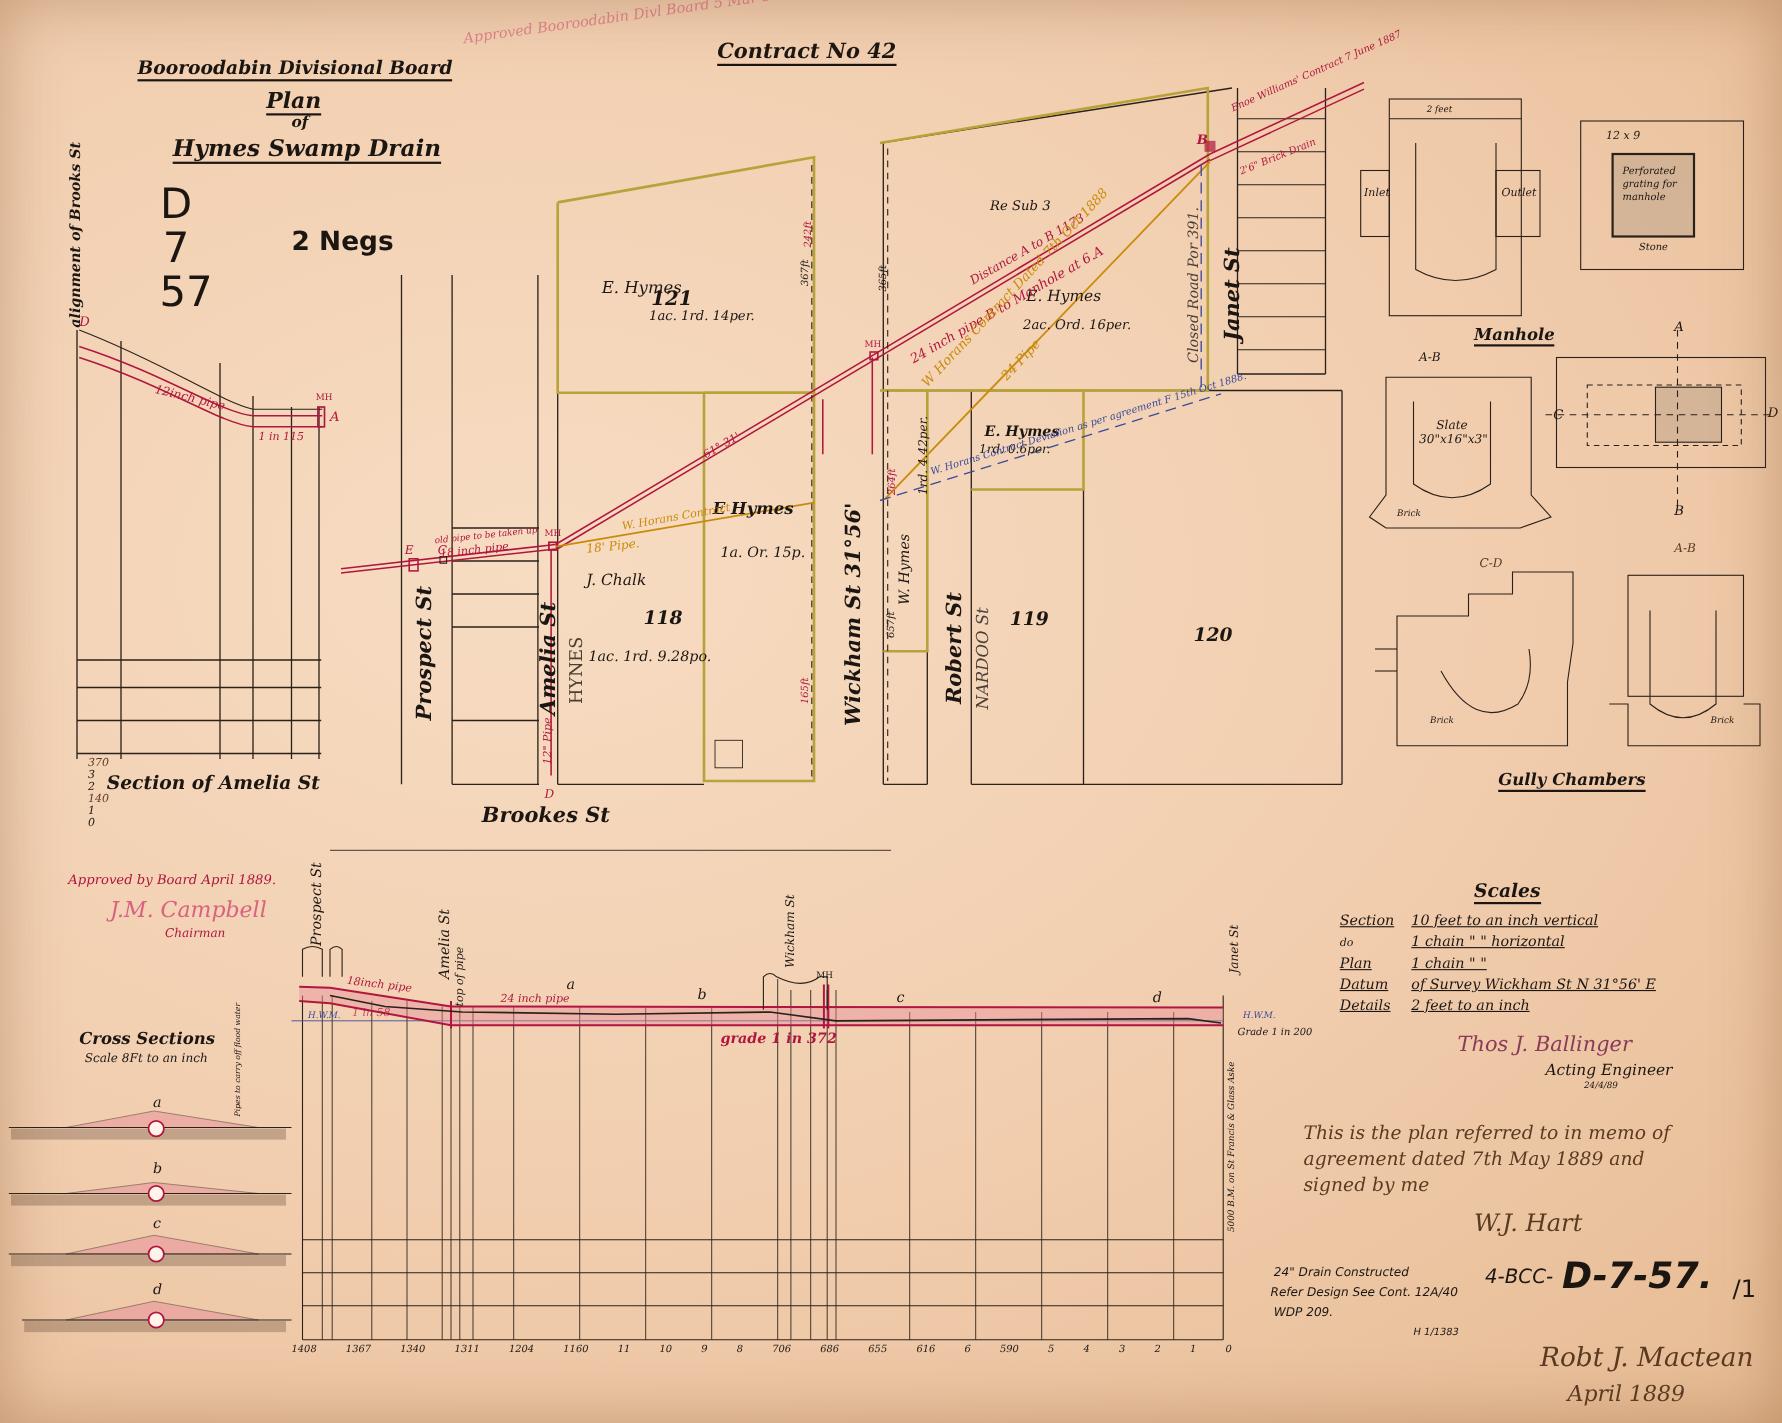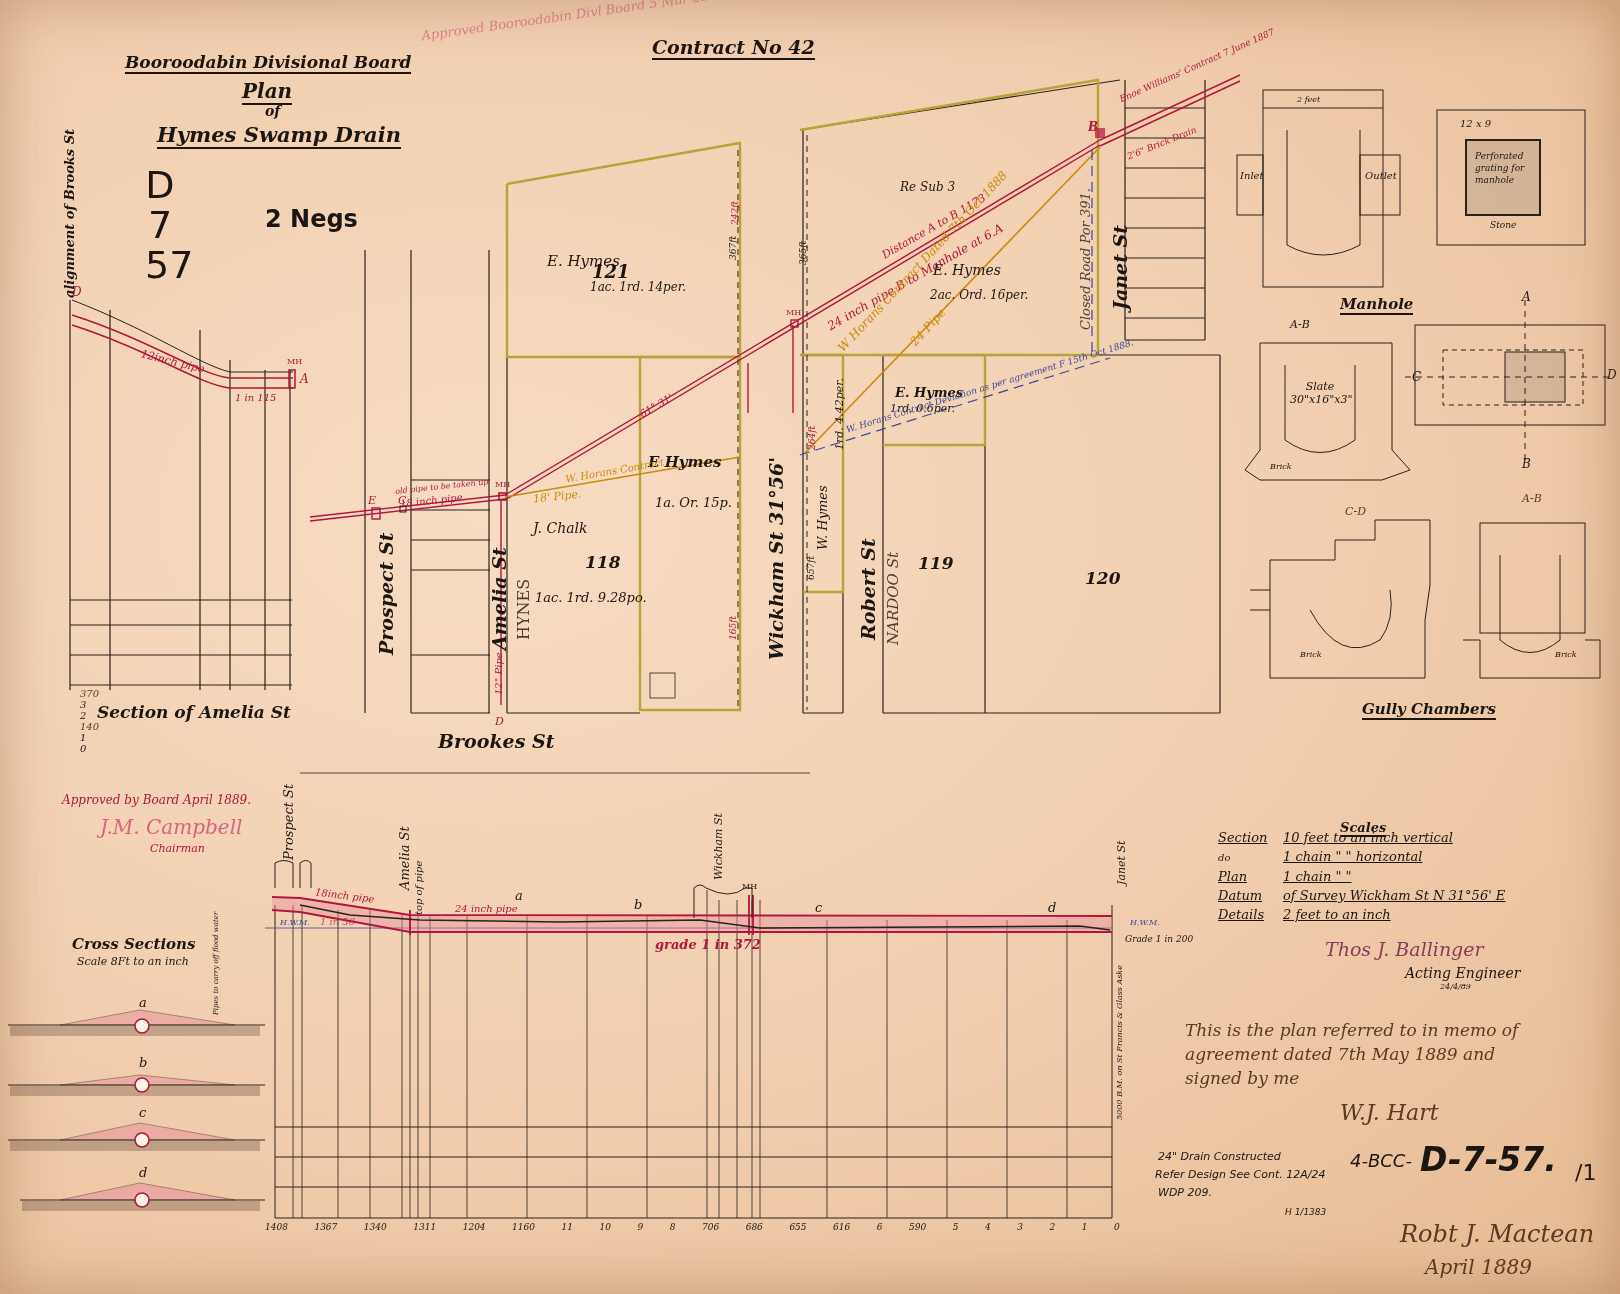--- a/index.html
+++ b/index.html
@@ -378,41 +378,41 @@
 <div class="abs t ital" style="left:1522px;top:290px;font-size:12px;">A</div>
 <div class="abs t ital" style="left:1522px;top:457px;font-size:12px;">B</div>
 <div class="abs t ital" style="left:1412px;top:370px;font-size:12px;">C</div>
 <div class="abs t ital" style="left:1607px;top:368px;font-size:12px;">D</div>
 <div class="abs t ital brown" style="left:1345px;top:505px;font-size:11px;">C-D</div>
 <div class="abs t ital brown" style="left:1522px;top:492px;font-size:11px;">A-B</div>
 <div class="abs t ital" style="left:1300px;top:650px;font-size:8px;">Brick</div>
 <div class="abs t ital" style="left:1555px;top:650px;font-size:8px;">Brick</div>
 <div class="abs t ital bold ul" style="left:1362px;top:700px;font-size:15px;">Gully Chambers</div>
 
-<div class="abs t ital bold ul" style="left:1340px;top:820px;font-size:13px;">Scales</div>
+<div class="abs t ital bold ul" style="left:1340px;top:800px;font-size:17px;">Scales</div>
 <div class="abs" style="left:1218px;top:828px;font-size:13px;line-height:19px;">
   <div><span class="t ital" style="display:inline-block;width:65px;text-decoration:underline;">Section</span><span class="t ital" style="text-decoration:underline;text-align:center;">10 feet to an inch vertical</span></div>
   <div><span class="t ital" style="display:inline-block;width:65px;font-size:10px;">do</span><span class="t ital" style="text-decoration:underline;">1 chain  "  "  horizontal</span></div>
   <div><span class="t ital" style="display:inline-block;width:65px;text-decoration:underline;">Plan</span><span class="t ital" style="text-decoration:underline;">1 chain  "  "</span></div>
   <div><span class="t ital" style="display:inline-block;width:65px;text-decoration:underline;">Datum</span><span class="t ital" style="text-decoration:underline;">of Survey Wickham St N 31°56' E</span></div>
   <div><span class="t ital" style="display:inline-block;width:65px;text-decoration:underline;">Details</span><span class="t ital" style="text-decoration:underline;">2 feet to an inch</span></div>
 </div>
 
 <div class="abs t red ital" style="left:62px;top:793px;font-size:12px;">Approved by Board April 1889.</div>
 <div class="abs t pink ital" style="left:100px;top:815px;font-size:20px;">J.M. Campbell</div>
 <div class="abs t red ital" style="left:150px;top:842px;font-size:11px;">Chairman</div>
 <div class="abs t ital" style="left:1325px;top:938px;font-size:19px;color:#8a3a5a;">Thos J. Ballinger</div>
 <div class="abs t ital" style="left:1405px;top:965px;font-size:14px;">Acting Engineer</div>
 <div class="abs t ital" style="left:1440px;top:982px;font-size:8px;">24/4/89</div>
 <div class="abs t brown hand" style="left:1185px;top:1018px;width:370px;font-size:17px;line-height:24px;white-space:normal;">This is the plan referred to in memo of agreement dated 7th May 1889 and signed by me</div>
 <div class="abs t brown hand" style="left:1340px;top:1100px;font-size:22px;">W.J. Hart</div>
 <div class="abs t brown hand" style="left:1400px;top:1220px;font-size:24px;">Robt J. Mactean</div>
 <div class="abs t brown hand" style="left:1425px;top:1255px;font-size:20px;">April 1889</div>
 
 <div class="abs t ital" style="left:1158px;top:1150px;font-size:11px;font-family:'DejaVu Sans',sans-serif;">24" Drain Constructed</div>
-<div class="abs t ital" style="left:1155px;top:1168px;font-size:11px;font-family:'DejaVu Sans',sans-serif;">Refer Design See Cont. 12A/24</div>
+<div class="abs t ital" style="left:1155px;top:1168px;font-size:11px;font-family:'DejaVu Sans',sans-serif;">Refer Design See Cont. 12A/40</div>
 <div class="abs t ital" style="left:1158px;top:1186px;font-size:11px;font-family:'DejaVu Sans',sans-serif;">WDP 209.</div>
 <div class="abs t ital" style="left:1285px;top:1207px;font-size:9px;font-family:'DejaVu Sans',sans-serif;">H 1/1383</div>
 <div class="abs t bigref" style="left:1350px;top:1150px;font-size:18px;font-weight:normal;">4-BCC-</div>
 <div class="abs t bigref" style="left:1420px;top:1140px;font-size:33px;">D-7-57.</div>
 <div class="abs t" style="left:1575px;top:1160px;font-size:22px;font-family:'DejaVu Sans',sans-serif;">/1</div>
 
 <div class="edge"></div>
 
 </body></html>

